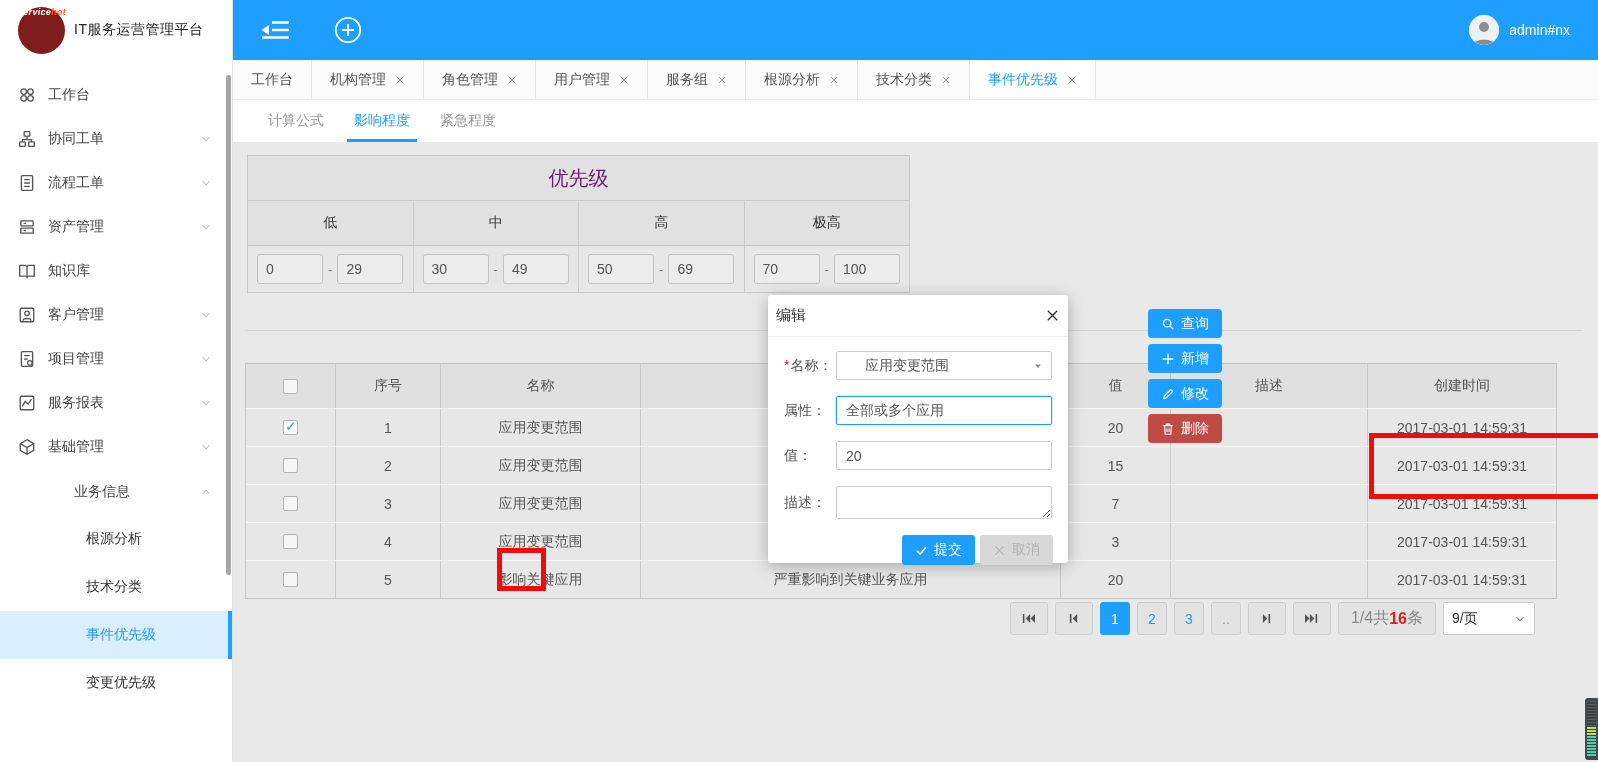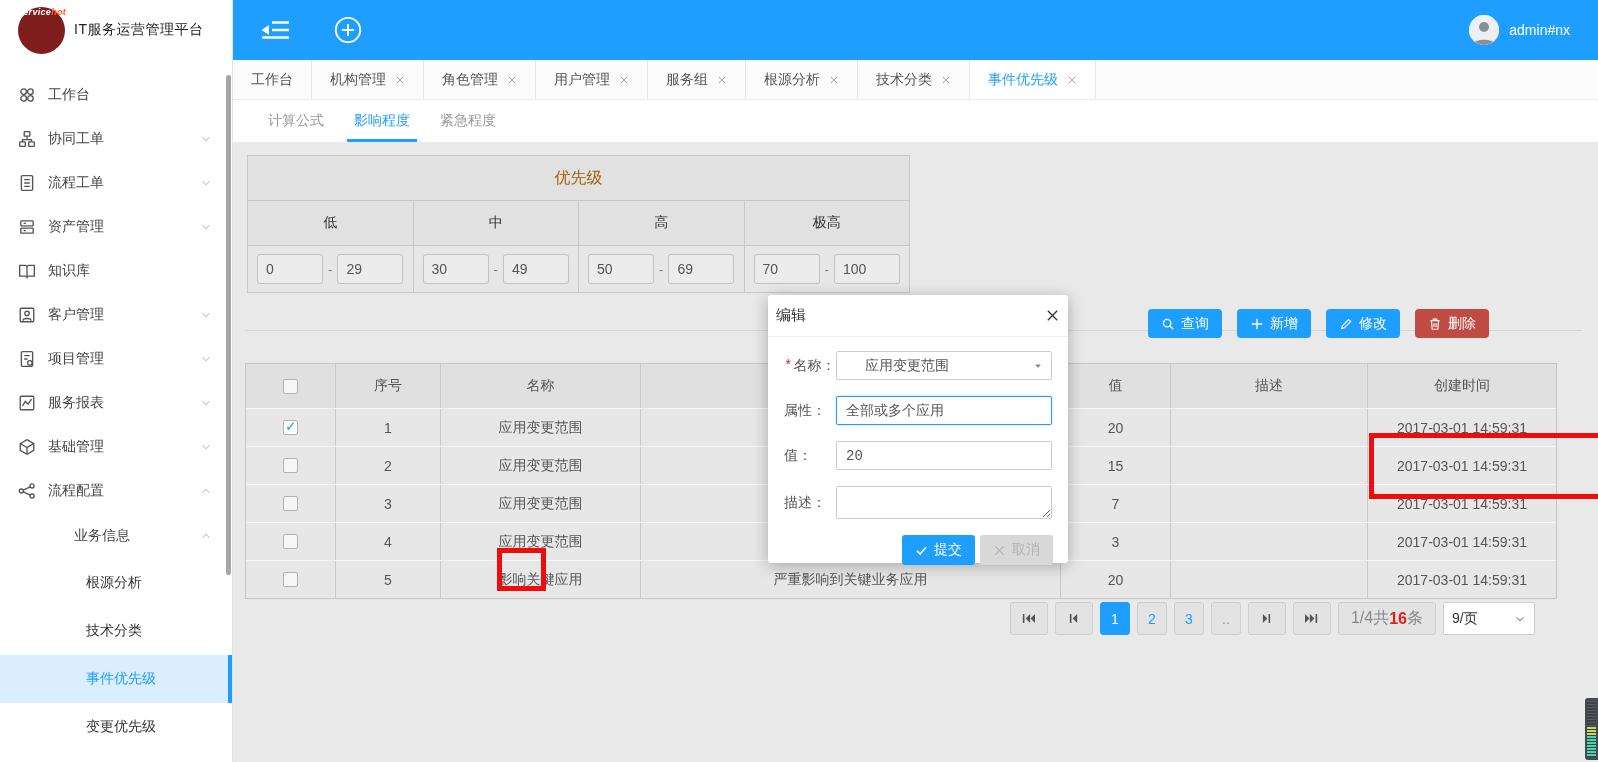--- a/index.html
+++ b/index.html
@@ -42,33 +42,33 @@
   .subtabbar { position:absolute; left:233px; top:100px; right:0; height:42px; background:#fff; display:flex; align-items:stretch; padding-left:20px; z-index:5; }
   .subtab { display:flex; align-items:center; padding:0 15px; font-size:14px; color:#999; cursor:pointer; position:relative; }
   .subtab.active { color:#1e9fff; }
   .subtab.active::after { content:""; position:absolute; left:8px; right:8px; bottom:0; height:3px; background:#1e9fff; }
 
   
   .content { position:absolute; left:233px; top:142px; right:0; bottom:0; background:#e9e9e9; }
 
   
   .ptable { position:absolute; left:14px; top:13px; width:663px; border:1px solid #c8c8c8; }
-  .pt-title { height:45px; background:#e1e1e1; border-bottom:1px solid #c8c8c8; display:flex; align-items:center; justify-content:center; font-size:16px; color:#a16207; }
+  .pt-title { height:45px; background:#e1e1e1; border-bottom:1px solid #c8c8c8; display:flex; align-items:center; justify-content:center; font-size:20px; color:#701a75; }
   .pt-heads, .pt-inputs { display:flex; }
   .pt-head { flex:1; height:45px; background:#e1e1e1; border-right:1px solid #c8c8c8; border-bottom:1px solid #c8c8c8; display:flex; align-items:center; justify-content:center; font-size:14px; color:#333; }
   .pt-head:last-child { border-right:none; }
   .pt-cell { flex:1; height:46px; background:#e7e7e7; border-right:1px solid #c8c8c8; display:flex; align-items:center; justify-content:center; }
   .pt-cell:last-child { border-right:none; }
   .rinput { width:66px; height:30px; background:#ececec; border:1px solid #c2c2c2; border-radius:3px; font-size:14px; color:#555; display:flex; align-items:center; padding-left:8px; }
   .pt-dash { color:#777; margin:0 5px; font-size:13px; }
 
   .hdivider { position:absolute; left:12px; top:188px; width:1337px; height:1px; background:#d6d6d6; }
 
   
-  .toolbar { position:absolute; left:915px; top:167px; display:flex; gap:15px; z-index:8; }
+  .toolbar { position:absolute; left:915px; top:167px; display:flex; gap:6px; z-index:8;flex-direction:column; }
   .tbtn { height:29px; padding:0 13px; border-radius:4px; background:#1e9fff; color:#fff; font-size:14px; display:flex; align-items:center; gap:6px; cursor:pointer; }
   .tbtn.danger { background:#bf4b42; }
   .tbtn .b-ico { width:14px; height:14px; }
 
   
   .dtable { position:absolute; left:12px; top:221px; width:1312px; border:1px solid #c6c6c6; font-size:14px; }
   .drow { display:grid; grid-template-columns:90px 105px 200px 420px 110px 197px 1fr; }
   .drow.head { background:#e0e0e0; }
   .drow.head > div { height:44px; }
   .drow.body { background:#e7e7e7; border-top:1px solid #f5f5f5; }
@@ -89,21 +89,21 @@
   .pg-info { height:33px; padding:0 12px; background:#e3e3e3; border:1px solid #cfcfcf; border-radius:3px; display:flex; align-items:center; font-size:16px; color:#8a8a8a; }
   .pg-info .cnt { color:#e02020; font-weight:bold; }
   .pg-size { width:92px; height:33px; background:#fff; border:1px solid #ccc; border-radius:2px; display:flex; align-items:center; padding:0 8px; font-size:14px; color:#333; cursor:pointer; }
   .pg-size .sz-car { margin-left:auto; width:12px; height:12px; color:#555; }
 
   
   .modal { position:absolute; left:768px; top:295px; width:300px; height:268px; background:#fff; border-radius:3px; box-shadow:0 3px 16px rgba(0,0,0,.28); z-index:20; }
   .m-head { height:42px; display:flex; align-items:center; padding:0 8px; border-bottom:1px solid #f0f0f0; }
   .m-title { font-size:15px; color:#333; }
   .m-close { margin-left:auto; width:15px; height:15px; color:#333; cursor:pointer; }
-  .m-row { display:flex; align-items:center; margin:14px 16px 16px 16px;font-family:Liberation Mono, monospace; }
+  .m-row { display:flex; align-items:center; margin:14px 16px 16px 16px; }
   .m-label { width:52px; font-size:14px; color:#555; flex:none; }
   .m-label .req { color:#e02020; margin-right:1px; }
   .m-select { width:222px; height:29px; border:1px solid #ccc; border-radius:2px; display:flex; align-items:center; font-size:14px; color:#555; padding-left:28px; position:relative; cursor:pointer; }
   .m-select .sel-car { position:absolute; right:8px; width:10px; height:10px; color:#888; }
   .m-input { width:222px; height:29px; border:1px solid #ccc; border-radius:2px; font-size:14px; color:#555; padding-left:9px; background:#fff; outline:none; font-family:inherit; }
   .m-input.focus { border-color:#1e9fff; box-shadow:0 0 2px rgba(30,159,255,.5); }
   .m-textarea { width:222px; height:33px; border:1px solid #ccc; border-radius:2px; font-size:14px; color:#555; padding:5px 9px; resize:both; font-family:inherit; outline:none; }
   .m-actions { display:flex; justify-content:flex-end; gap:5px; margin:16px 15px 0 0; }
   .m-btn { height:30px; padding:0 13px; border-radius:3px; font-size:14px; display:flex; align-items:center; gap:6px; cursor:pointer; }
   .m-btn.submit { background:#1e9fff; color:#fff; }
@@ -263,36 +263,20 @@
           </svg>
         </span>
         <span class="mi-label">基础管理</span>
         <span class="mi-chevron ico">
           <svg viewBox="0 0 16 16" fill="none" stroke="currentColor" stroke-width="1.2">
             <path d="M3.5 5.5 8 10.5 12.5 5.5"></path>
           </svg>
         </span>
       </div>
 
-      <div class="menu-item">
-        <span class="mi-icon ico">
-          <svg viewBox="0 0 16 16" fill="none" stroke="currentColor" stroke-width="1.2">
-            <circle cx="3" cy="8" r="1.8"></circle>
-            <circle cx="12.5" cy="3.5" r="1.8"></circle>
-            <circle cx="12.5" cy="12.5" r="1.8"></circle>
-            <path d="M4.7 7.2 10.8 4.3M4.7 8.8 10.8 11.7"></path>
-          </svg>
-        </span>
-        <span class="mi-label">流程配置</span>
-        <span class="mi-chevron ico">
-          <svg viewBox="0 0 16 16" fill="none" stroke="currentColor" stroke-width="1.2">
-            <path d="M3.5 10.5 8 5.5 12.5 10.5"></path>
-          </svg>
-        </span>
-      </div>
 
       <div class="menu-item lvl2">
         <span class="mi-icon ico"></span>
         <span class="mi-label">业务信息</span>
         <span class="mi-chevron ico">
           <svg viewBox="0 0 16 16" fill="none" stroke="currentColor" stroke-width="1.2">
             <path d="M3.5 10.5 8 5.5 12.5 10.5"></path>
           </svg>
         </span>
       </div>

